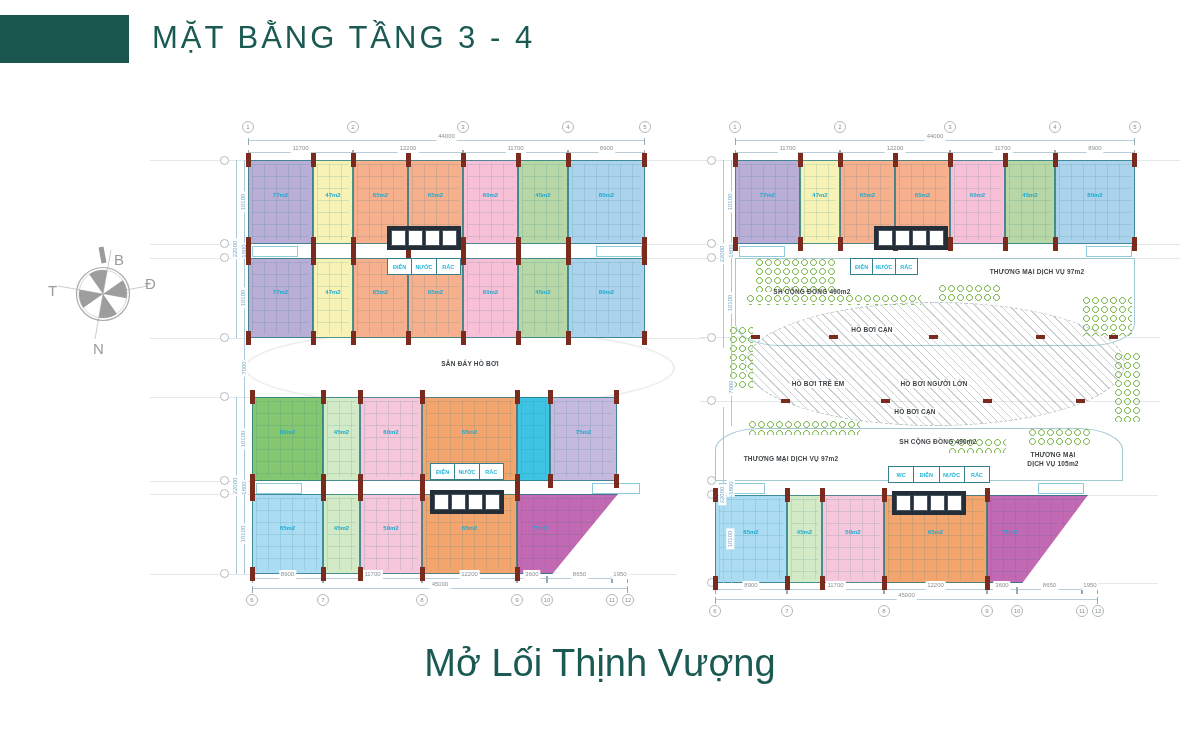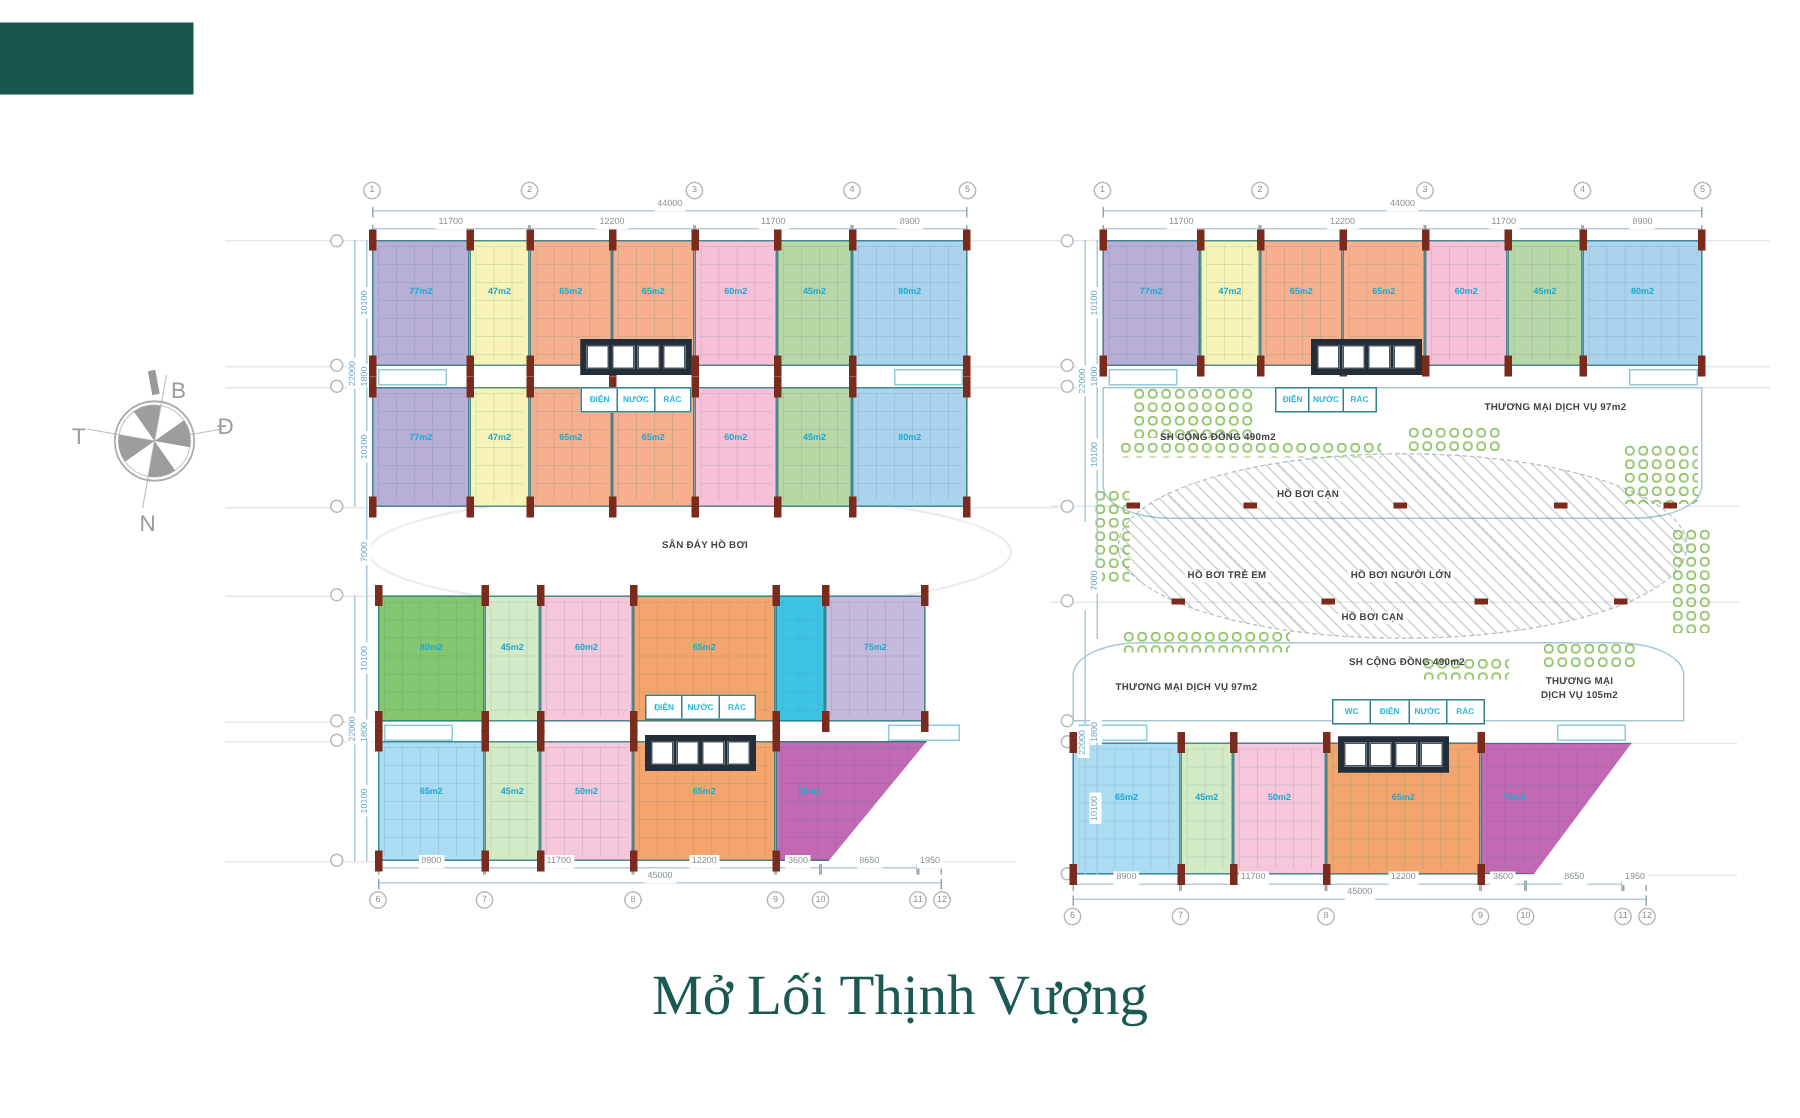--- a/index.html
+++ b/index.html
@@ -46,28 +46,29 @@
   .dim span{position:absolute;left:50%;top:-9px;transform:translateX(-50%);font-size:6px;
         color:#8a9297;background:#fff;padding:0 2px;line-height:9px;white-space:nowrap;}
   .vdim{z-index:3;border-left:1px solid #aac9db;width:0;}
   .vdim span{position:absolute;left:0;top:50%;transform:translate(-58%,-50%) rotate(-90deg);
         font-size:6px;color:#74a9c9;background:#fff;padding:0 2px;line-height:8px;white-space:nowrap;}
   .bub{z-index:4;width:12px;height:12px;border:1px solid #b4b9bc;border-radius:50%;background:#fff;
         font-size:6px;color:#8a9297;display:flex;align-items:center;justify-content:center;line-height:1;}
   .bub.sm{width:9px;height:9px;}
   .footer{position:absolute;left:0;right:0;top:637px;text-align:center;color:#1a5a52;}
   .f1{font-size:20px;font-weight:500;letter-spacing:1.5px;}
-  .f2{font-family:Liberation Serif, serif;font-size:38px;margin-top:5px;}
+  .f2{font-family:Liberation Sans, sans-serif;font-size:38px;margin-top:5px;}
 </style>
 </head>
 <body>
 
 <div class="canvas">
 
   <div class="logo-block"></div>
+  <h1 class="title">MẶT BẰNG TẦNG 3 - 4</h1>
 
   <svg class="compass" width="150" height="150" viewBox="0 0 150 150">
     <g stroke="#bfbfbf" stroke-width="0.8">
       <line x1="75" y1="78" x2="83" y2="34"></line>
       <line x1="75" y1="78" x2="120" y2="70"></line>
       <line x1="75" y1="78" x2="67" y2="123"></line>
       <line x1="75" y1="78" x2="30" y2="70"></line>
     </g>
     <line x1="76" y1="47" x2="73" y2="31" stroke="#9a9a9a" stroke-width="5"></line>
     <circle cx="75" cy="78" r="26.5" fill="none" stroke="#ababab" stroke-width="1.2"></circle>

